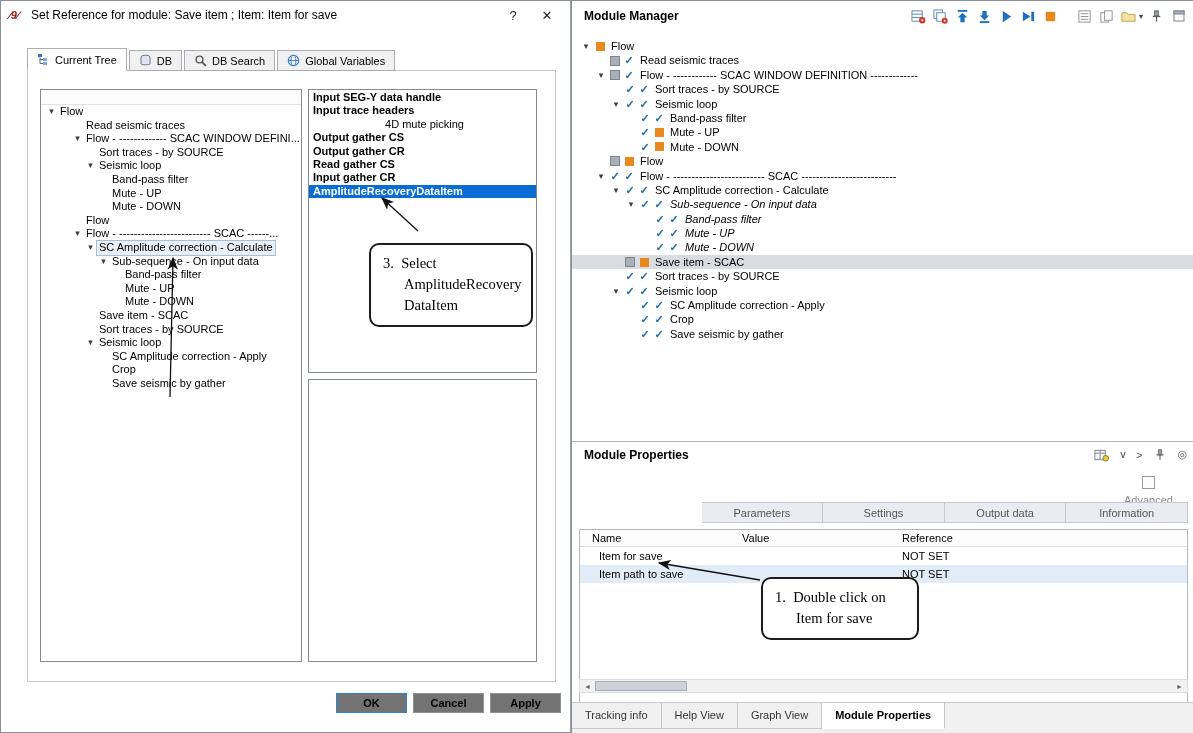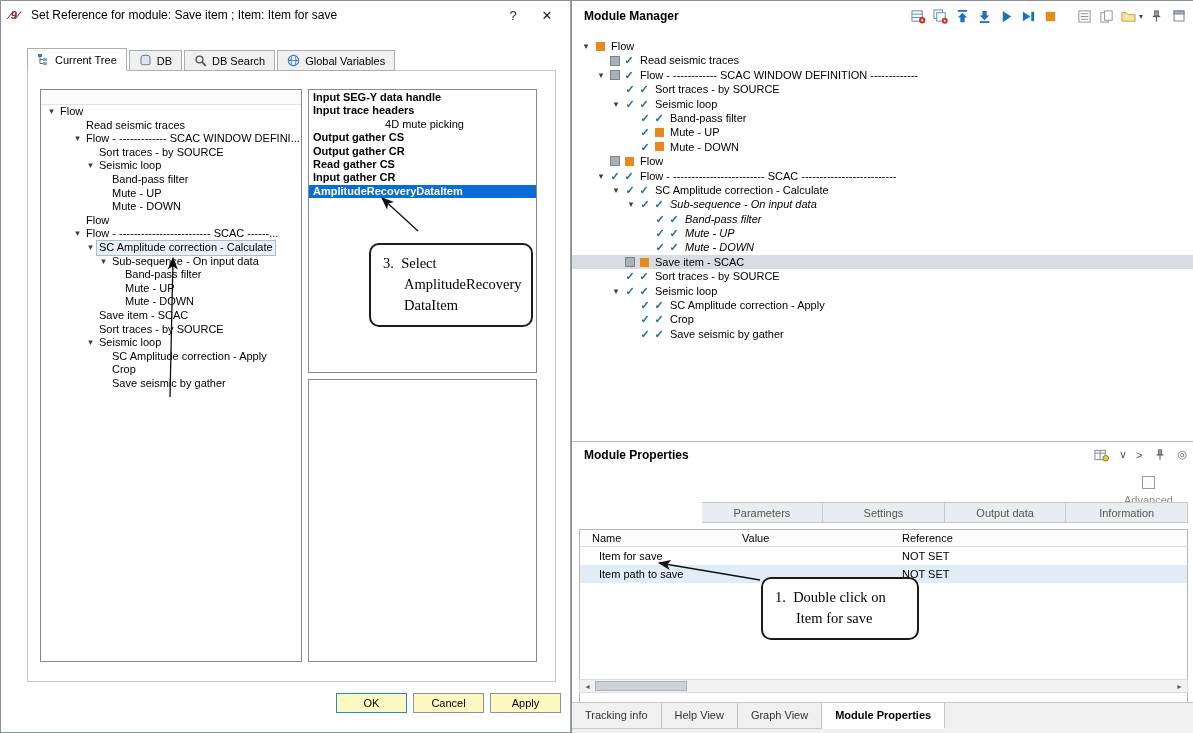--- a/index.html
+++ b/index.html
@@ -27,21 +27,21 @@
   .dlabel { padding:0 2px; }
   .dlabel.dsel { background:#e9eff6; outline:1px solid #a9bdd4; }
 
   .listpanel { position:absolute; left:280px; top:18px; width:229px; height:284px; border:1px solid #848a93; background:#fff; overflow:hidden; padding-top:1px; }
   .list-item { height:13.4px; line-height:13.4px; padding-left:4px; font-weight:bold; white-space:nowrap; overflow:hidden; }
   .list-item.regular { font-weight:normal;text-align:center; }
   .list-item.selected { background:#0a6dd6; color:#fff; }
   .emptypanel { position:absolute; left:280px; top:308px; width:229px; height:283px; border:1px solid #848a93; background:#fff; }
 
   .dlg-buttons { position:absolute; top:692px; right:9px; display:flex; gap:6px; }
-  .dlg-btn { width:71px; height:20px; line-height:18px; text-align:center; background:#fef9c3; border:1px solid #8f9399; font-size:11px; cursor:default; }
+  .dlg-btn { width:71px; height:20px; line-height:18px; text-align:center; background:#737373; border:1px solid #8f9399; font-size:11px; cursor:default;font-weight:bold; }
   .dlg-btn.default { border:1px solid #2a86d4; }
 
   
   .right { position:absolute; left:570px; top:0; width:623px; height:733px; background:#fff; border-left:1px solid #8a9098; }
   .mm-header { height:30px; display:flex; align-items:center; padding:0 7px 0 12px; }
   .mm-title { font-weight:bold; font-size:12px; flex:1; }
   .mm-toolbar { display:flex; align-items:center; gap:5px; }
   .tbico { width:17px; height:16px; display:flex; align-items:center; justify-content:center; cursor:default; }
   .tbgap { width:7px; }
   .ddchev { font-size:8px; color:#444; margin-left:-3px; }

